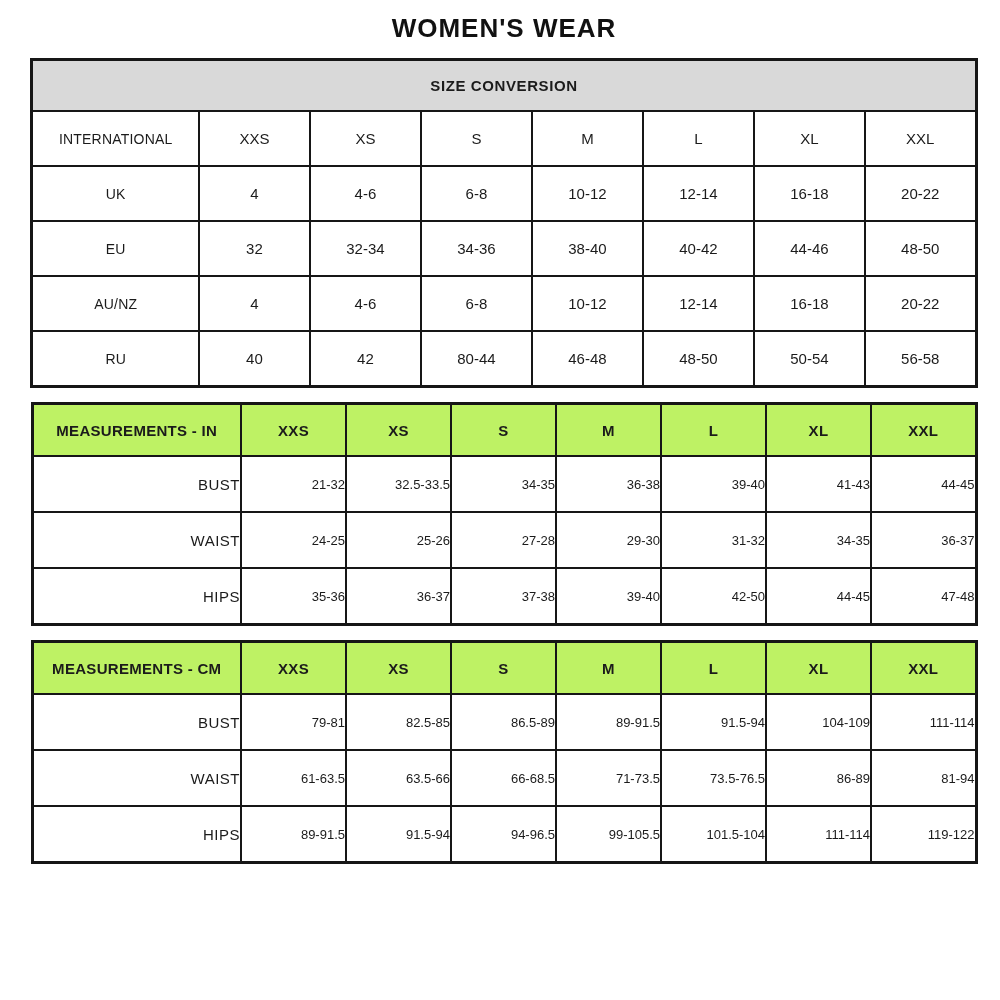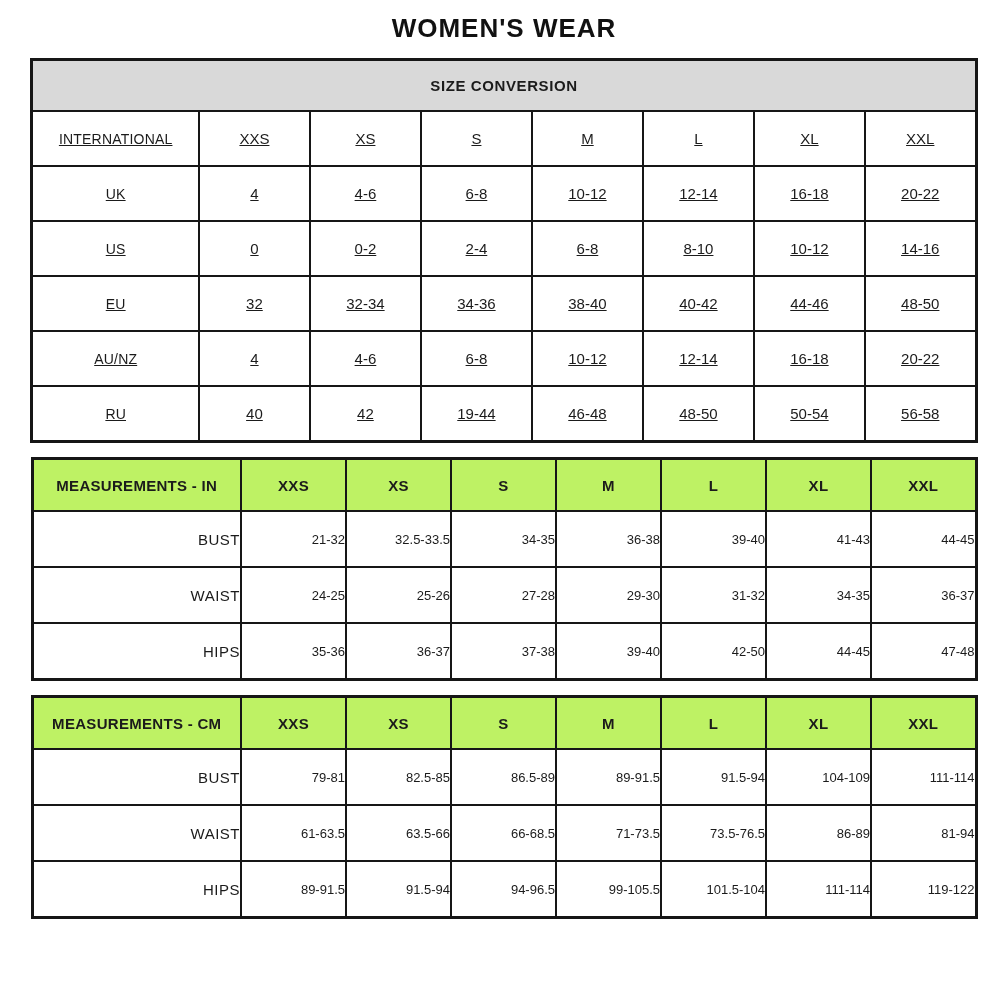--- a/index.html
+++ b/index.html
@@ -43,21 +43,20 @@
     background: #d9d9d9;
     font-size: 15px;
     font-weight: 700;
     letter-spacing: 0.6px;
     height: 49px;
   }
   .tbl-size td {
     height: 53px;
     font-size: 15px;
     font-weight: 400;
-    text-decoration: underline;
   }
   .tbl-size td.row-label { font-size: 14px; letter-spacing: 0.2px; }
   
   .tbl-meas thead th {
     background: #bef264;
     font-weight: 700;
     font-size: 15px;
     height: 50px;
     letter-spacing: 0.3px;
   }
@@ -107,30 +106,20 @@
           <td class="row-label">UK</td>
           <td>4</td>
           <td>4-6</td>
           <td>6-8</td>
           <td>10-12</td>
           <td>12-14</td>
           <td>16-18</td>
           <td>20-22</td>
         </tr>
         <tr>
-          <td class="row-label">US</td>
-          <td>0</td>
-          <td>0-2</td>
-          <td>2-4</td>
-          <td>6-8</td>
-          <td>8-10</td>
-          <td>10-12</td>
-          <td>14-16</td>
-        </tr>
-        <tr>
           <td class="row-label">EU</td>
           <td>32</td>
           <td>32-34</td>
           <td>34-36</td>
           <td>38-40</td>
           <td>40-42</td>
           <td>44-46</td>
           <td>48-50</td>
         </tr>
         <tr>
@@ -140,21 +129,21 @@
           <td>6-8</td>
           <td>10-12</td>
           <td>12-14</td>
           <td>16-18</td>
           <td>20-22</td>
         </tr>
         <tr>
           <td class="row-label">RU</td>
           <td>40</td>
           <td>42</td>
-          <td>19-44</td>
+          <td>80-44</td>
           <td>46-48</td>
           <td>48-50</td>
           <td>50-54</td>
           <td>56-58</td>
         </tr>
       </tbody>
   </table>
 
   <table class="tbl-meas">
     <colgroup>

